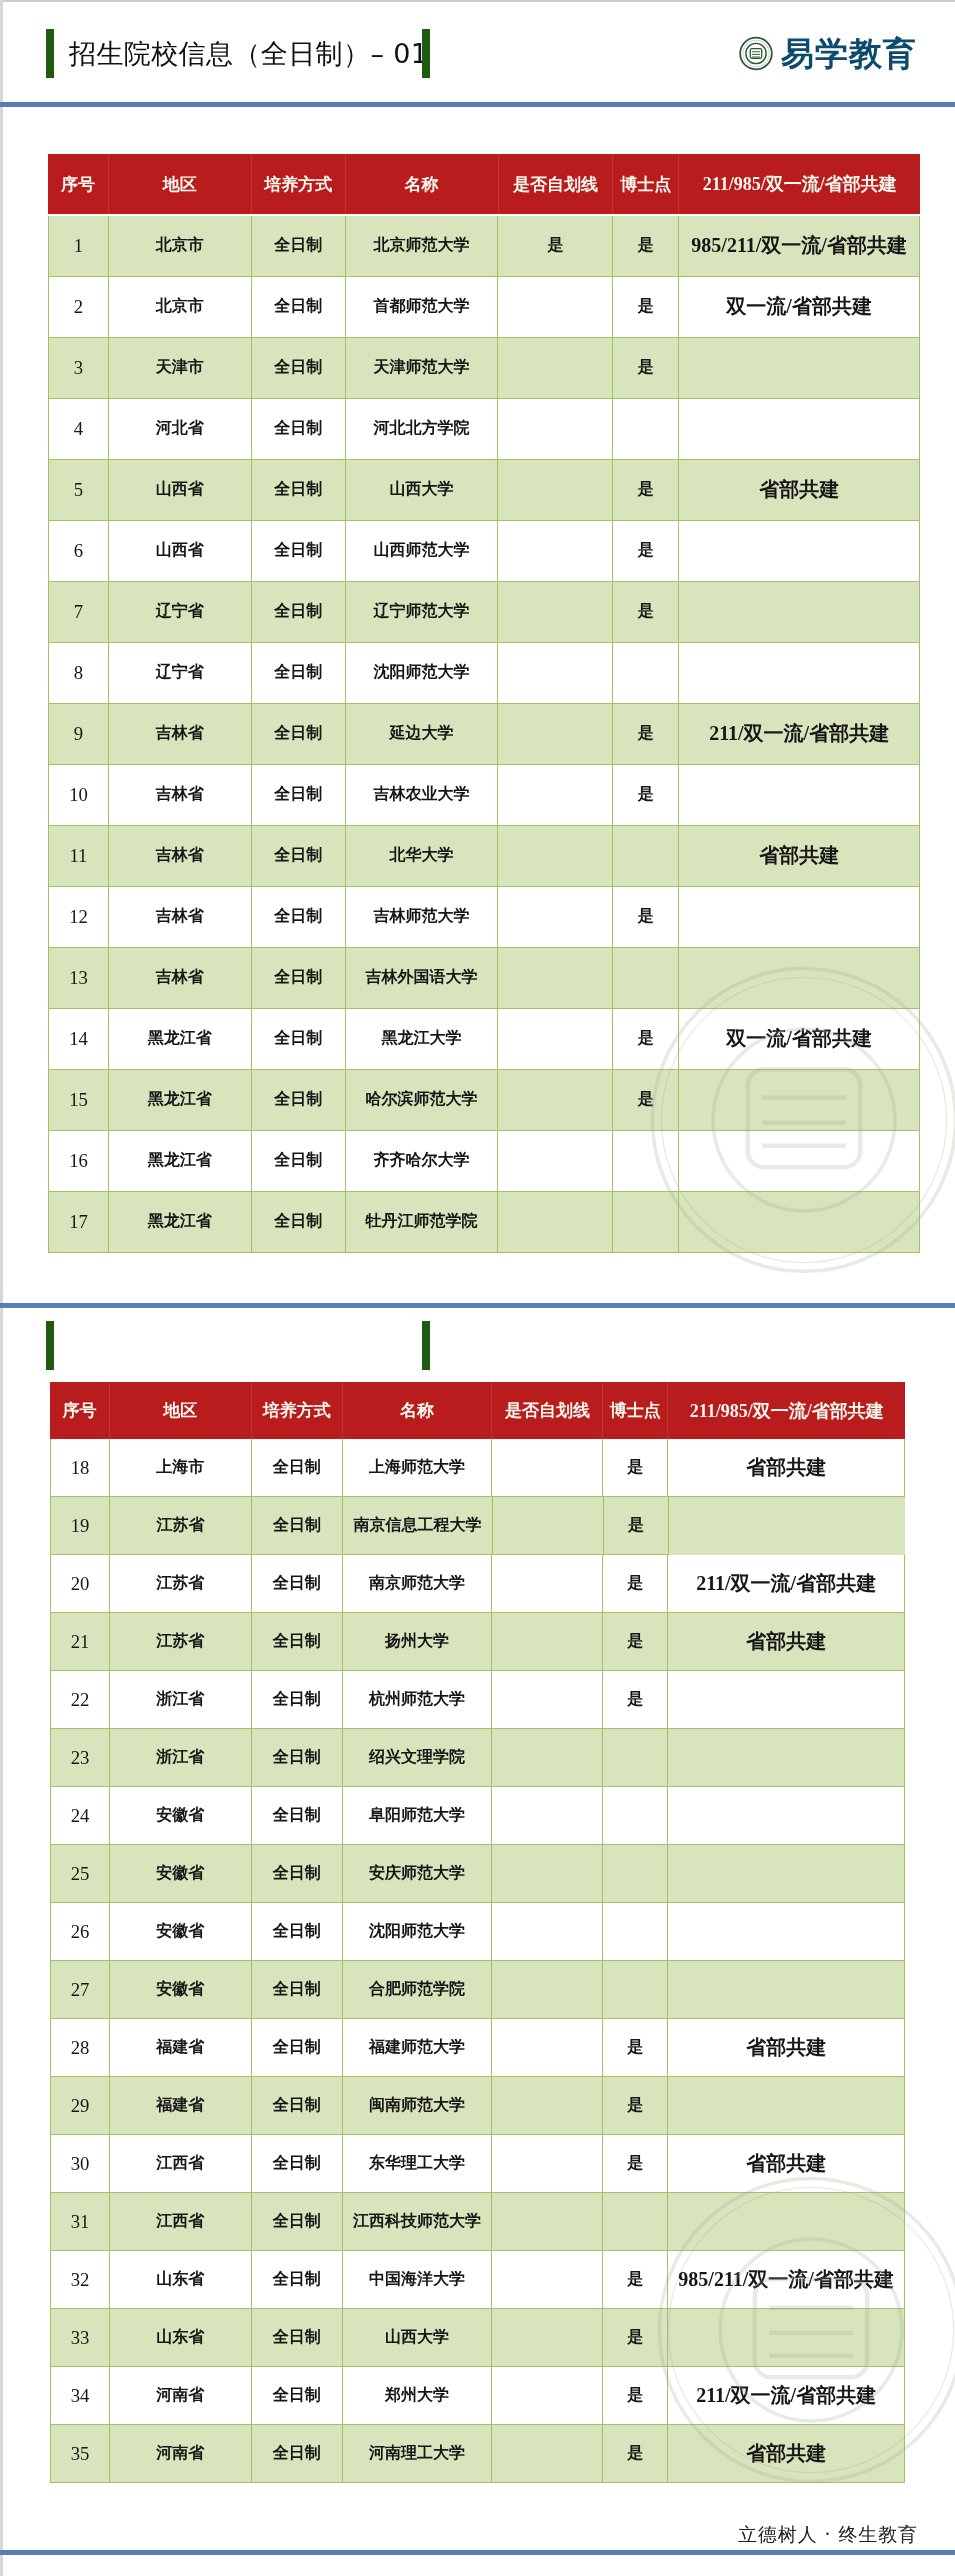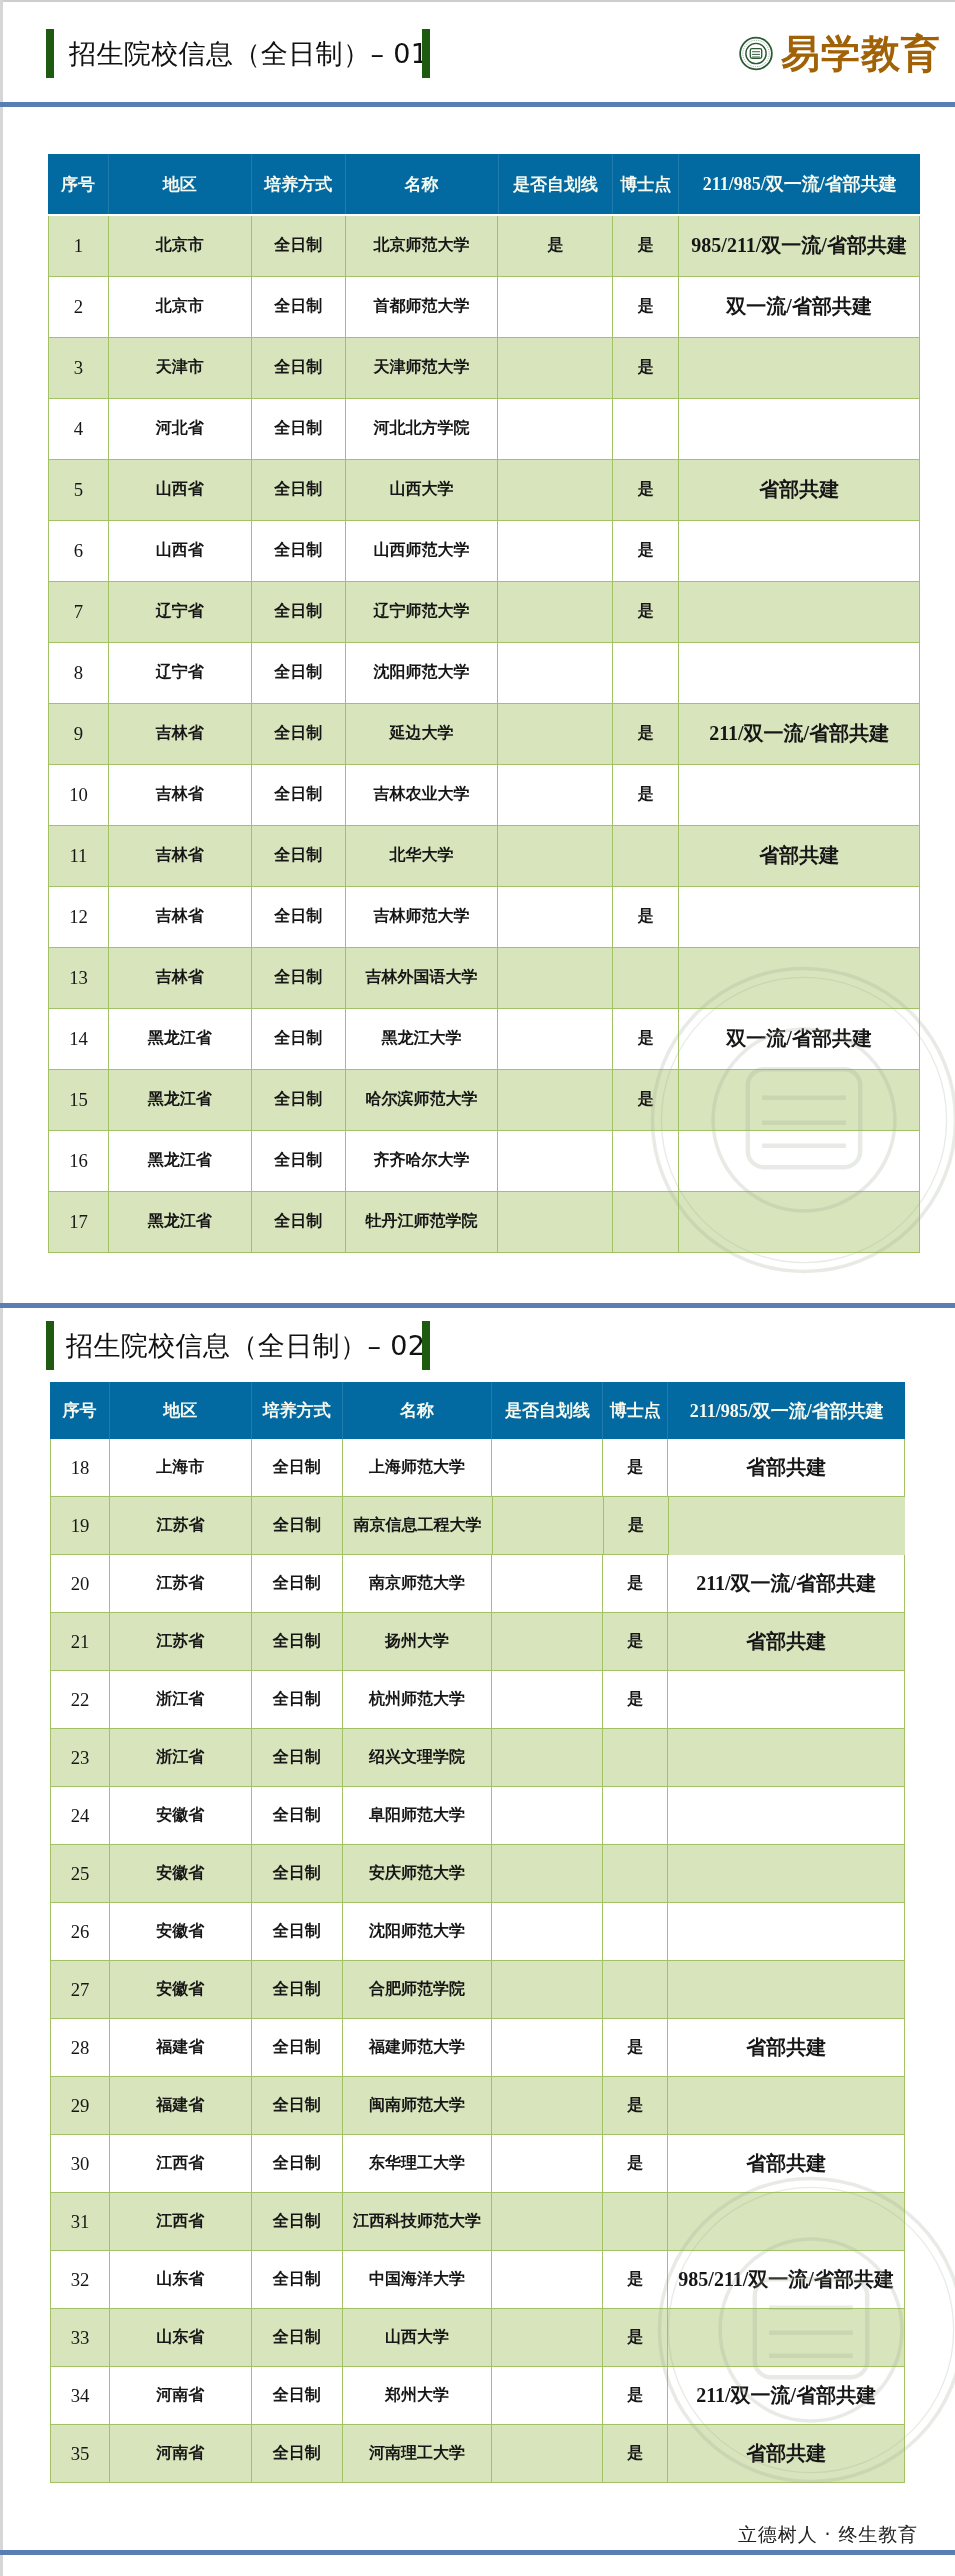--- a/index.html
+++ b/index.html
@@ -13,26 +13,26 @@
 
   .title-bar { position: absolute; width: 8px; height: 49px; background: #1e5a10; }
   .title-text {
     position: absolute; left: 69px; height: 49px; line-height: 49px;
     font-size: 27px; font-weight: normal; color: #111; white-space: nowrap; letter-spacing: 0.4px;
   }
 
   .logo { position: absolute; left: 738px; top: 34px; height: 39px; display: flex; align-items: center; }
   .logo-emblem { width: 36px; height: 37px; display: block; }
   .logo-text {
-    margin-left: 7.1px; font-size: 39px; font-weight: bold; color: #a16207; line-height: 37px;
+    margin-left: 7.1px; font-size: 33px; font-weight: bold; color: #0c4a6e; line-height: 37px;
     letter-spacing: 0.9px; white-space: nowrap;
   }
 
   .table { position: absolute; }
-  .thead { display: flex; background: #0369a1; }
+  .thead { display: flex; background: #b91c1c; }
   .th {
     box-sizing: border-box; display: flex; align-items: center; justify-content: center;
     color: #f6f9ef; font-weight: bold; font-size: 17px; white-space: nowrap;
     border-right: 0.9px solid rgba(255,255,255,0.12);
   }
   .th:last-child { border-right: none; }
   .th.serif { font-family: "Liberation Serif", "DejaVu Serif", serif; font-size: 18px; }
 
   .tbody { position: relative; }
   .row { display: flex; background: #ffffff; }
@@ -286,21 +286,20 @@
     <circle cx="175" cy="175" r="102" fill="none" stroke="#9aa58f" stroke-width="4"></circle>
     <rect x="112" y="118" width="126" height="110" rx="18" fill="none" stroke="#9aa58f" stroke-width="5"></rect>
     <line x1="128" y1="150" x2="222" y2="150" stroke="#9aa58f" stroke-width="5"></line>
     <line x1="128" y1="178" x2="222" y2="178" stroke="#9aa58f" stroke-width="5"></line>
     <line x1="128" y1="204" x2="222" y2="204" stroke="#9aa58f" stroke-width="5"></line>
   </svg>
 
   <div class="blue-rule" style="top:1303px;"></div>
 
   <div class="title-bar" style="left:46px; top:1321px;"></div>
-  <div class="title-text" style="top:1321px; left:66px;">招生院校信息（全日制）– 02</div>
   <div class="title-bar" style="left:422px; top:1321px;"></div>
 
   <div class="table t2">
     <div class="thead">
       <div class="th w0">序号</div>
       <div class="th w1">地区</div>
       <div class="th w2">培养方式</div>
       <div class="th w3">名称</div>
       <div class="th w4">是否自划线</div>
       <div class="th w5">博士点</div>

